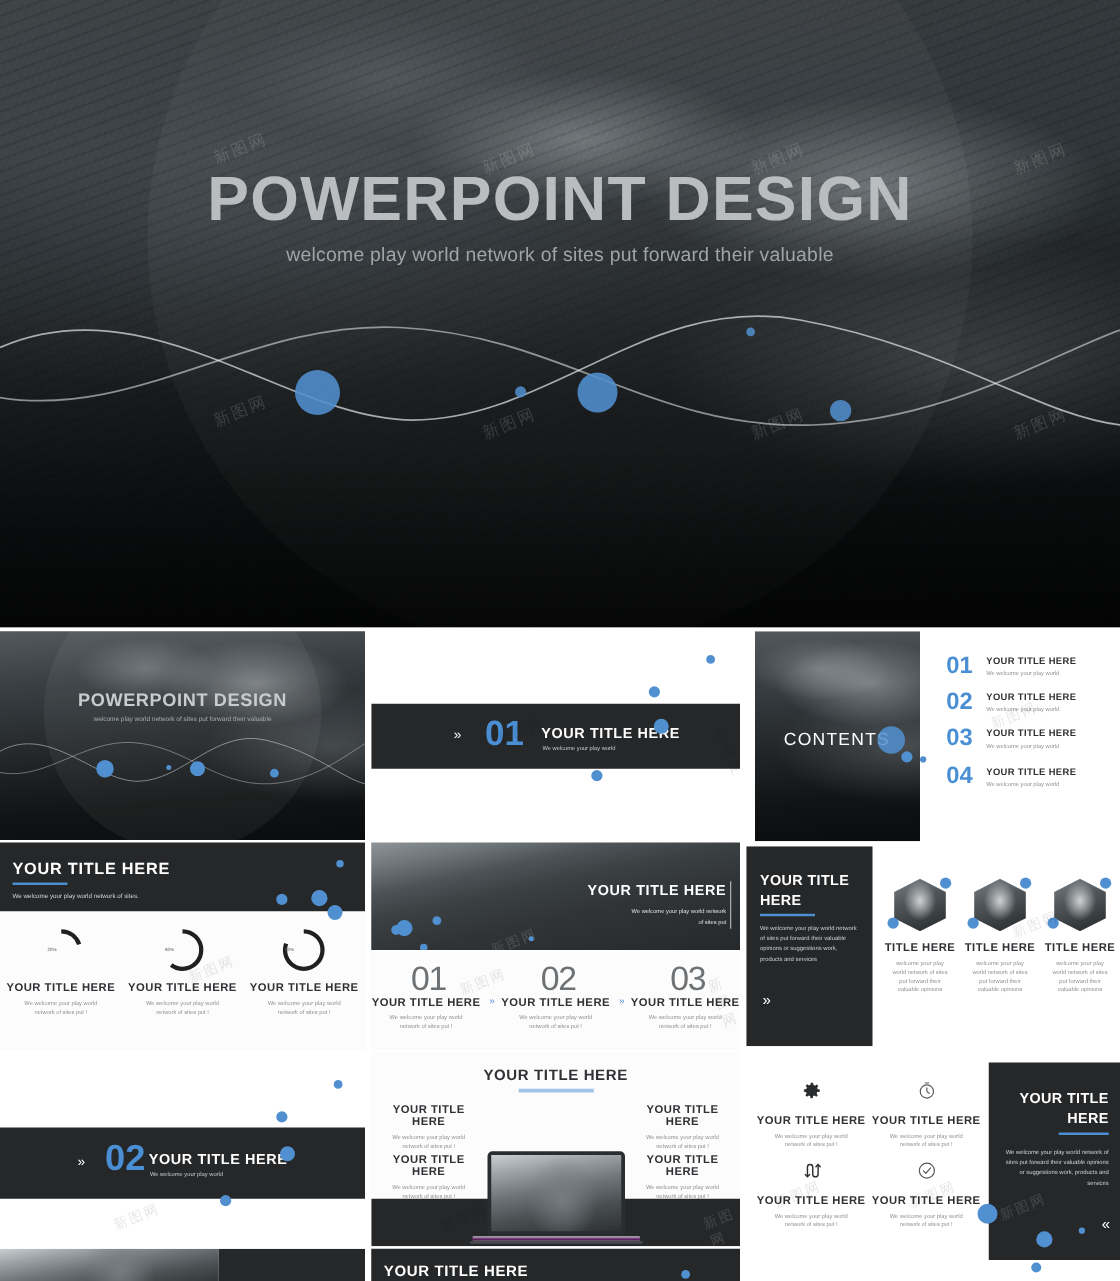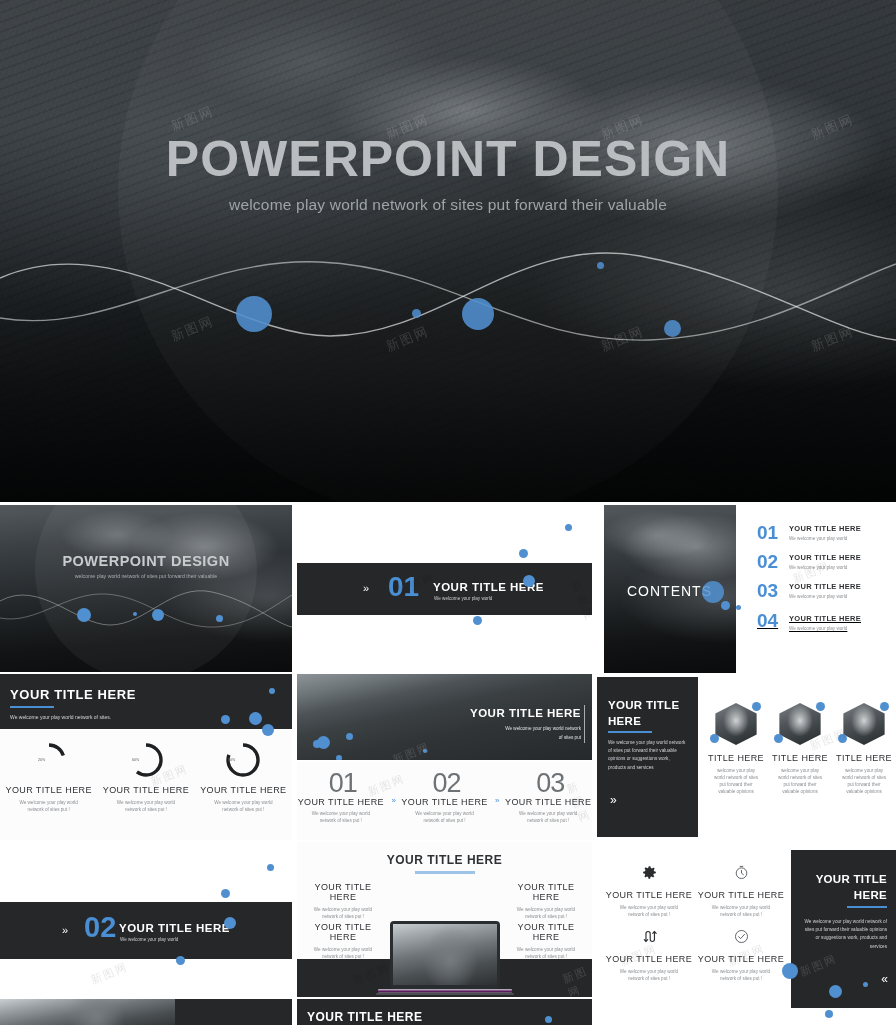--- a/index.html
+++ b/index.html
@@ -56,21 +56,21 @@
   .col { position:absolute; top:0; height:523px; }
   .c1 { left:0;   width:292px; }
   .c2 { left:297px; width:295px; }
   .c3 { left:597px; width:299px; }
 
   .slide { position:absolute; left:0; width:100%; overflow:hidden; background:#fff; }
   .dark { background:#262729; }
   .t-d { color:#2f3134; }
   .t-g { color:#8b8f93; }
   .bar { width:44px; height:2px; background:#4a8ed4; }
-  .ttl-md { font-size:9px; font-weight:normal; letter-spacing:.4px; }
+  .ttl-md { font-size:9px; font-weight:bold; letter-spacing:.4px; }
   .ttl-sm { font-size:7.5px; font-weight:bold; letter-spacing:.3px; }
   .cap-xs { font-size:4.6px; line-height:1.55; }
 
   .photo-sea{
      background:
        radial-gradient(ellipse 120px 55px at 70% 25%, rgba(205,210,213,.45), rgba(0,0,0,0) 62%),
        radial-gradient(ellipse 90px 40px at 40% 18%, rgba(190,196,200,.36), rgba(0,0,0,0) 62%),
        radial-gradient(ellipse 160px 70px at 92% 55%, rgba(160,168,174,.30), rgba(0,0,0,0) 66%),
        linear-gradient(175deg,#53595d 0%,#3a4044 22%,#272b2e 48%,#111314 78%,#0a0b0c 100%);
   }
@@ -343,21 +343,21 @@
               <div class="cap-xs t-g" style="margin-top:2px;">We welcome your play world</div>
             </div>
           </div>
           <div style="display:flex;align-items:flex-start;margin-bottom:11px;">
             <div style="width:32px;font-size:19px;font-weight:bold;color:#4a8ed4;line-height:.9;">03</div>
             <div>
               <div class="ttl-sm t-d">YOUR TITLE HERE</div>
               <div class="cap-xs t-g" style="margin-top:2px;">We welcome your play world</div>
             </div>
           </div>
-          <div style="display:flex;align-items:flex-end;text-decoration:underline;">
+          <div style="display:flex;align-items:center;">
             <div style="width:15px;font-size:19px;font-weight:bold;color:#4a8ed4;line-height:1.1;">04</div>
             <div style="margin-left:17px;">
               <div class="ttl-sm t-d">YOUR TITLE HERE</div>
               <div class="cap-xs t-g" style="margin-top:2px;">We welcome your play world</div>
             </div>
           </div>
         </div>
         <div class="wm dk" style="left:195px;top:60px;font-size:11px;">新图网</div>
       </div>
 

